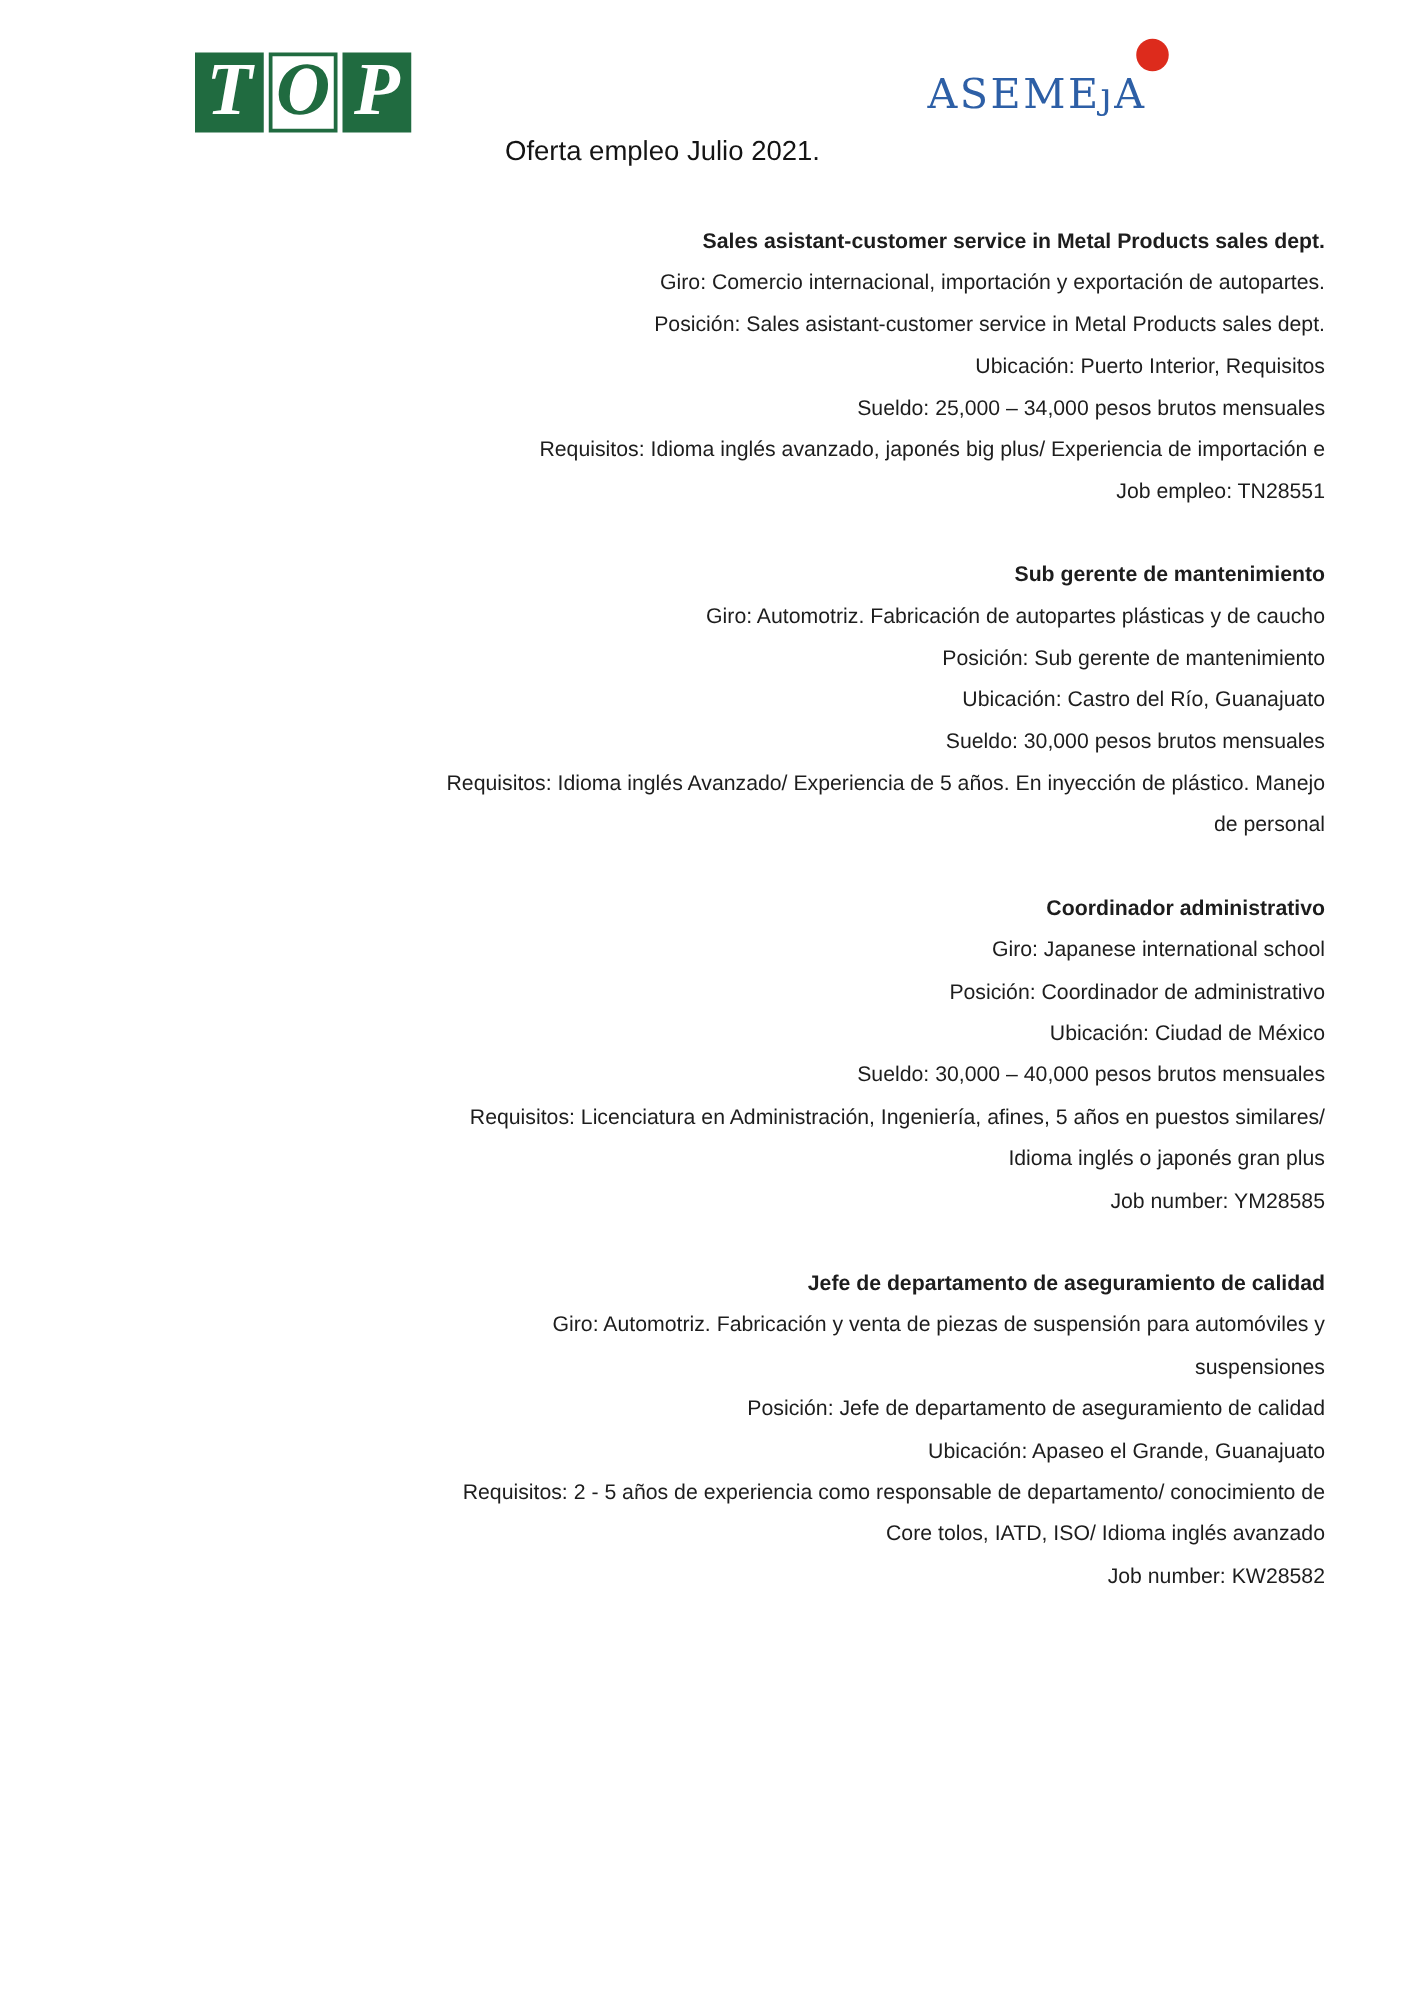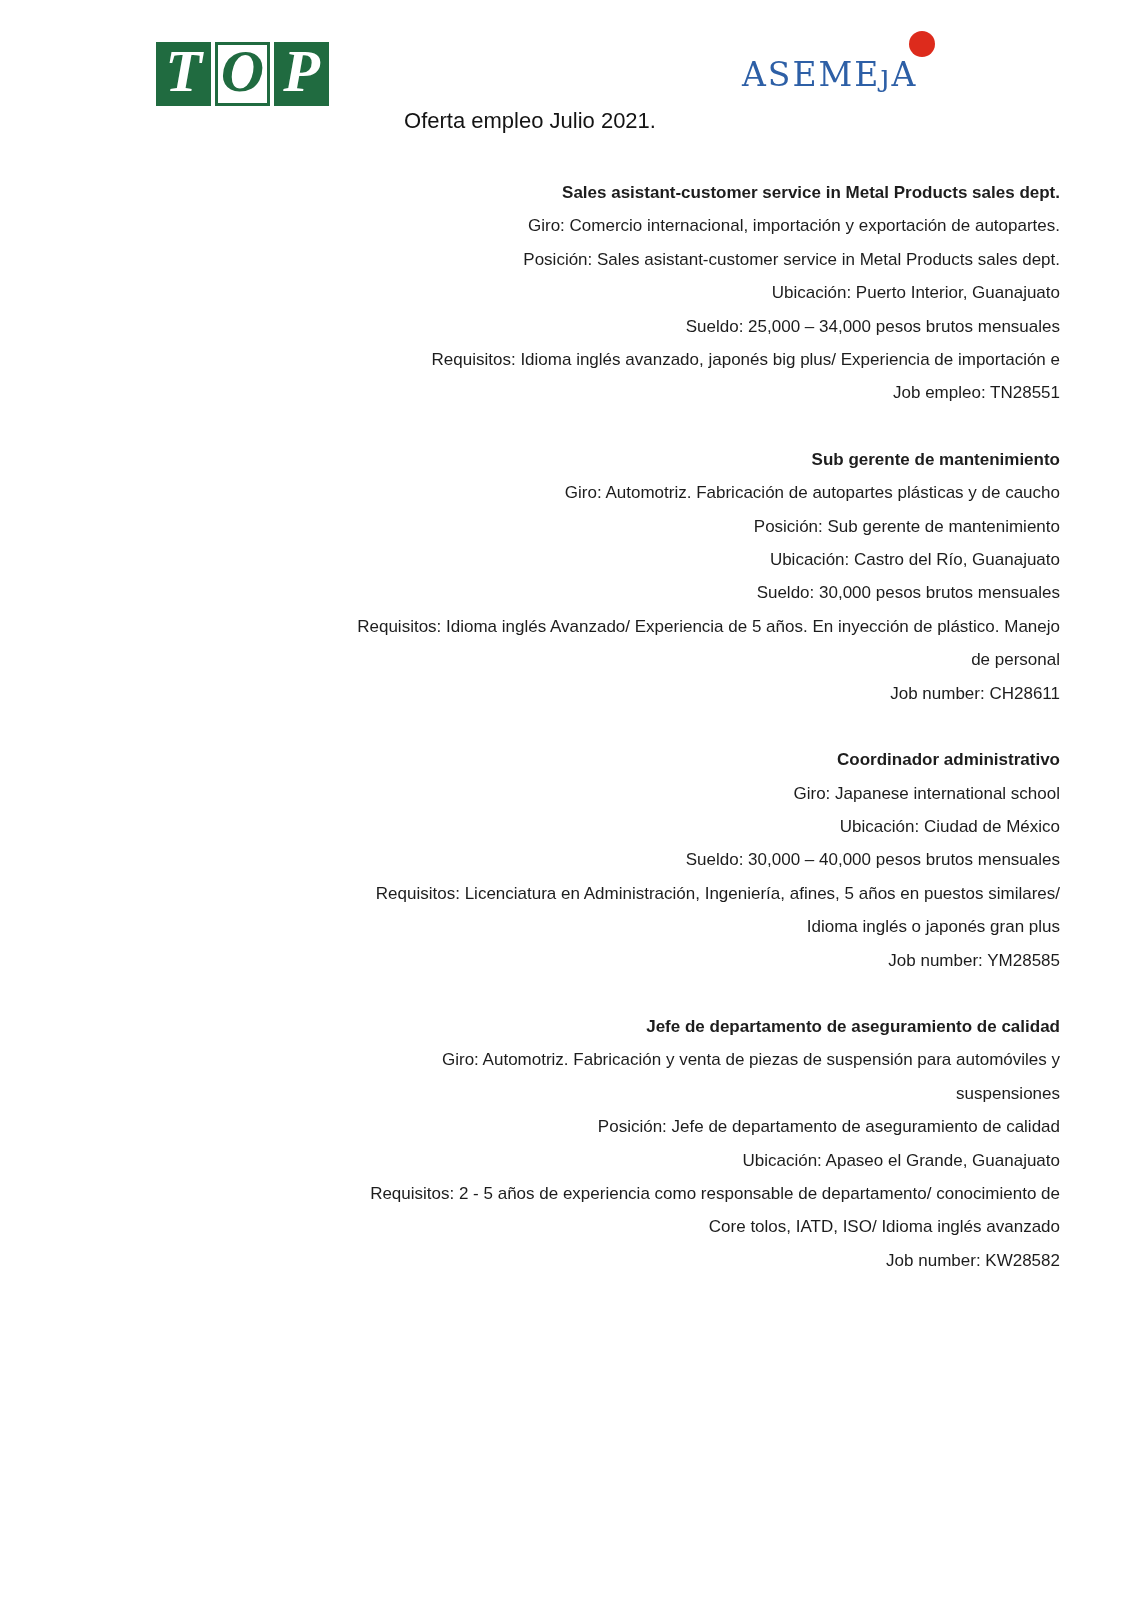--- a/index.html
+++ b/index.html
@@ -75,40 +75,40 @@
 
     <h1 class="doc-title">Oferta empleo Julio 2021.</h1>
   </header>
 
   <main>
 
     <section class="job">
       <p class="job-title">Sales asistant-customer service in Metal Products sales dept.</p>
       <p class="job-line">Giro: Comercio internacional, importación y exportación de autopartes.</p>
       <p class="job-line">Posición: Sales asistant-customer service in Metal Products sales dept.</p>
-      <p class="job-line">Ubicación: Puerto Interior, Guanajuato</p>
+      <p class="job-line">Ubicación: Puerto Interior, Requisitos</p>
       <p class="job-line">Sueldo: 25,000 – 34,000 pesos brutos mensuales</p>
       <p class="job-line">Requisitos: Idioma inglés avanzado, japonés big plus/ Experiencia de importación e</p>
       <p class="job-line">Job empleo: TN28551</p>
     </section>
 
     <section class="job">
       <p class="job-title">Sub gerente de mantenimiento</p>
       <p class="job-line">Giro: Automotriz. Fabricación de autopartes plásticas y de caucho</p>
       <p class="job-line">Posición: Sub gerente de mantenimiento</p>
       <p class="job-line">Ubicación: Castro del Río, Guanajuato</p>
       <p class="job-line">Sueldo: 30,000 pesos brutos mensuales</p>
       <p class="job-line">Requisitos: Idioma inglés Avanzado/ Experiencia de 5 años. En inyección de plástico. Manejo</p>
       <p class="job-line">de personal</p>
-      <p class="job-line">Job number: CH28611</p>
     </section>
 
     <section class="job">
       <p class="job-title">Coordinador administrativo</p>
       <p class="job-line">Giro: Japanese international school</p>
+      <p class="job-line">Posición: Coordinador de administrativo</p>
       <p class="job-line">Ubicación: Ciudad de México</p>
       <p class="job-line">Sueldo: 30,000 – 40,000 pesos brutos mensuales</p>
       <p class="job-line">Requisitos: Licenciatura en Administración, Ingeniería, afines, 5 años en puestos similares/</p>
       <p class="job-line">Idioma inglés o japonés gran plus</p>
       <p class="job-line">Job number: YM28585</p>
     </section>
 
     <section class="job">
       <p class="job-title">Jefe de departamento de aseguramiento de calidad</p>
       <p class="job-line">Giro: Automotriz. Fabricación y venta de piezas de suspensión para automóviles y</p>

